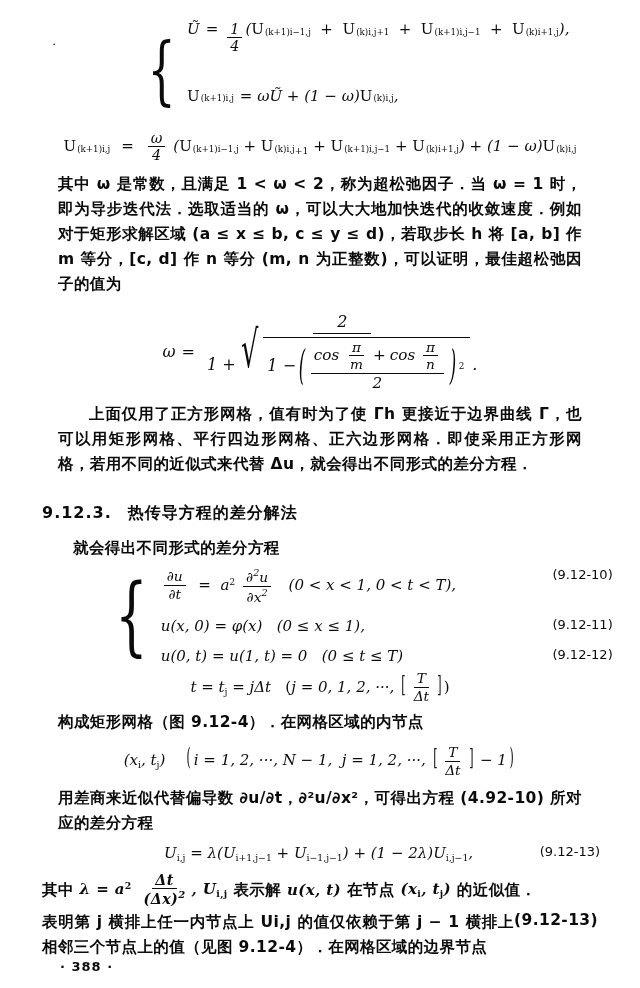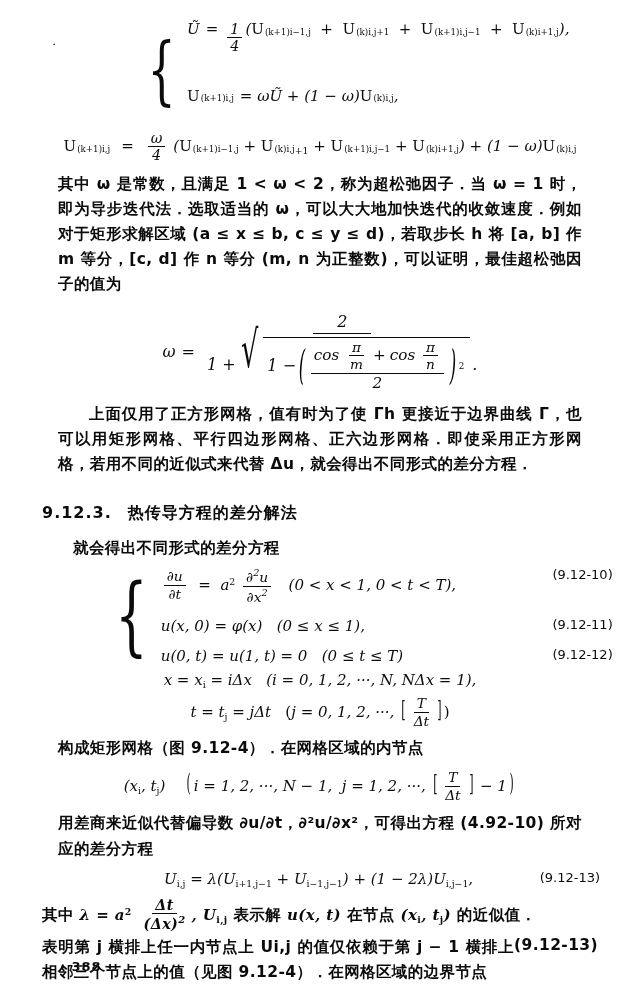--- a/index.html
+++ b/index.html
@@ -350,23 +350,20 @@
           <div class="eqrow" style="width:452px;">
             <span class="math nowrap">u(0, t) = u(1, t) = 0&nbsp;&nbsp;&nbsp;(0 ≤ t ≤ T)</span>
             <span class="eqno">(9.12-12)</span>
           </div>
         </div>
       </div>
     </div>
 
 
     <div class="mathcenter" style="margin:6px 0;">
-      <span class="math">x = x<span class="sub">i</span> = iΔx&nbsp;&nbsp;&nbsp;(i = 0, 1, 2, ···, N, NΔx = 1),</span>
-    </div>
-    <div class="mathcenter" style="margin:6px 0;">
       <span class="math">t = t<span class="sub">j</span> = jΔt&nbsp;&nbsp;&nbsp;<span style="font-style:normal;">(</span>j = 0, 1, 2, ···,
         <span style="font-size:22px;font-style:normal;transform:scaleX(0.5);display:inline-block;">[</span><span class="frac">
             <span class="num">T</span>
             <span class="den">Δt</span>
           </span><span style="font-size:22px;font-style:normal;transform:scaleX(0.5);display:inline-block;">]</span><span style="font-style:normal;">)</span></span>
     </div>
 
     <div class="para">构成矩形网格（图 9.12-4）．在网格区域的内节点</div>
 
     <div class="mathcenter" style="margin:8px 0;">

